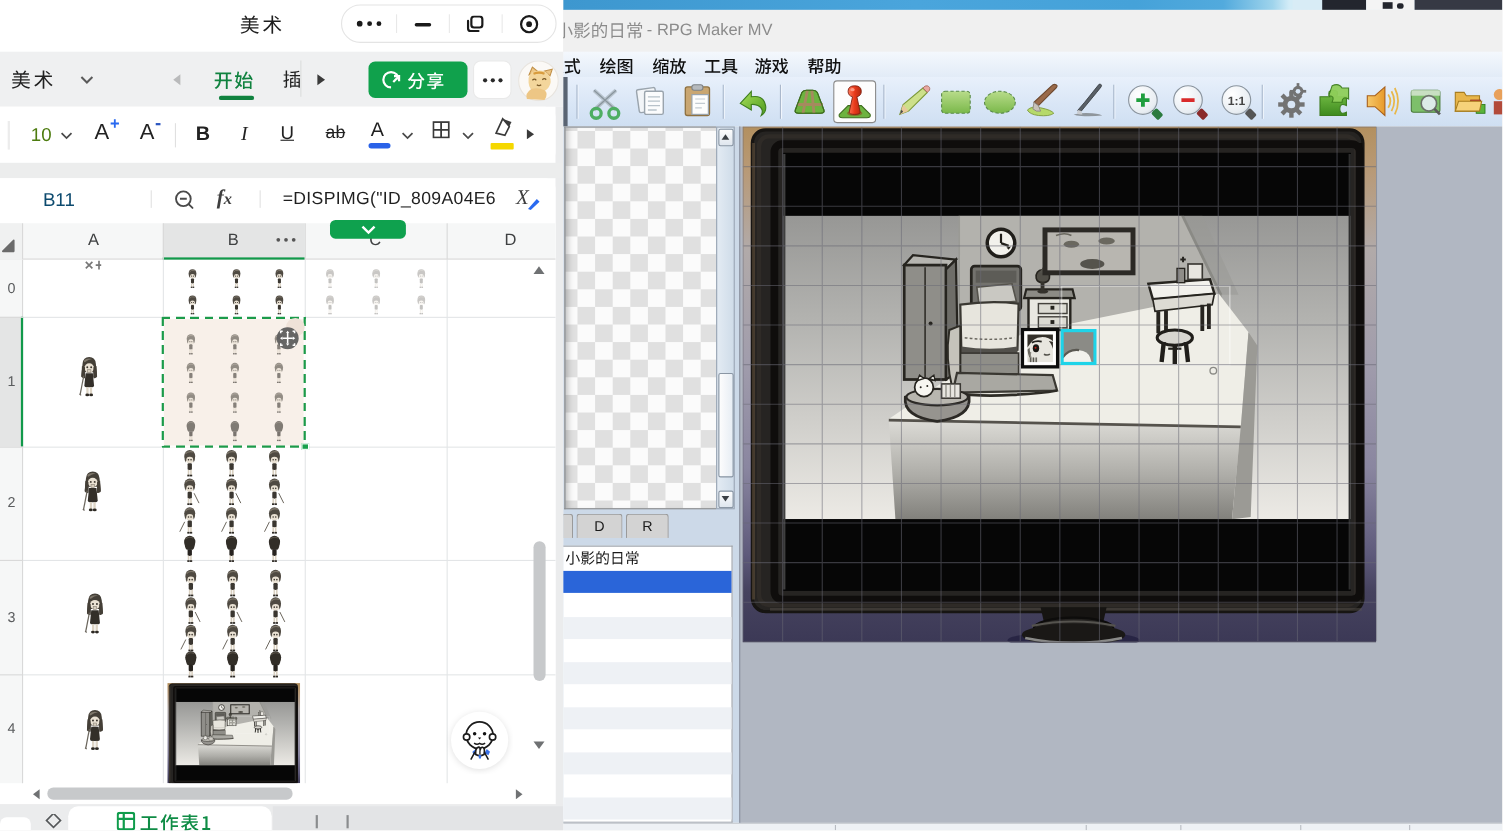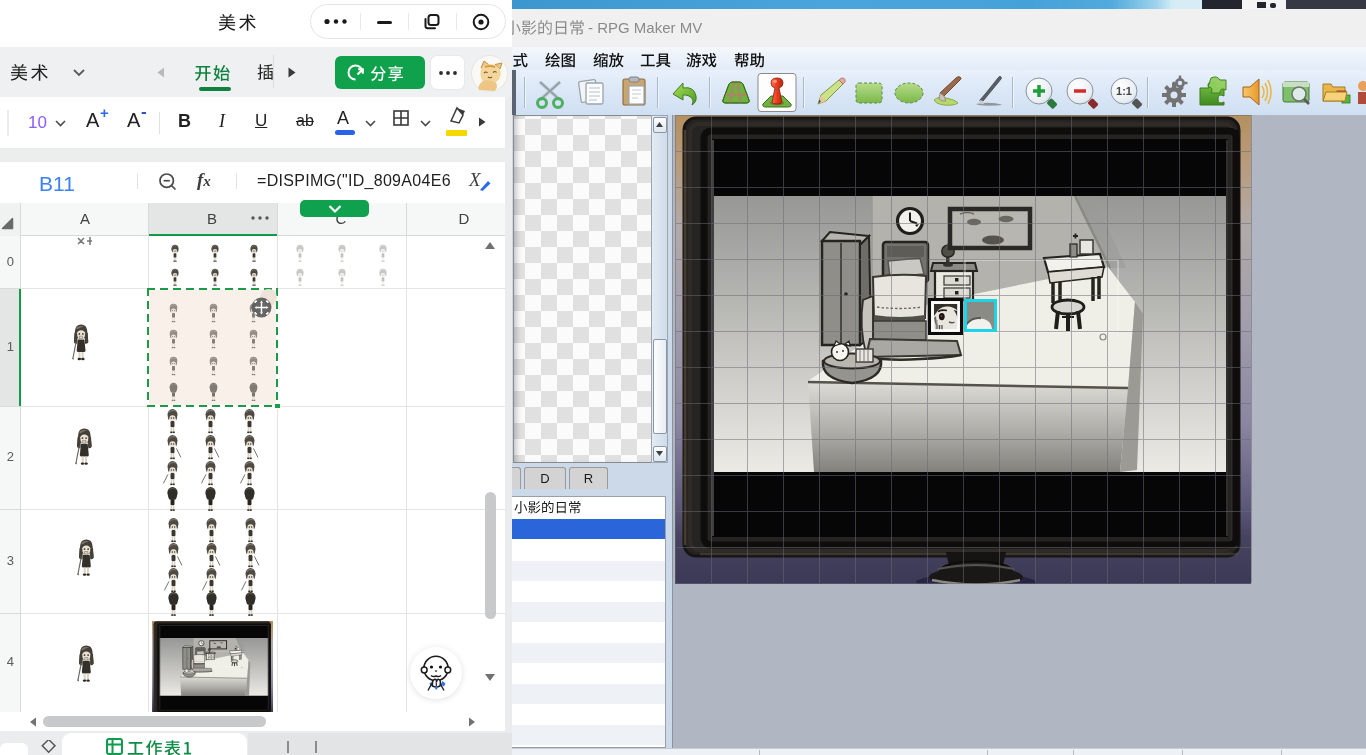--- a/index.html
+++ b/index.html
@@ -194,21 +194,21 @@
         <path d="M9.5 20 Q8.5 11 16 9.5 Q25 8 28.5 14 Q31 19 28 24 Q24 30 16.5 29 Q10 27.5 9.5 20Z" fill="#f3d69c"></path>
         <path d="M12 26 Q6 30 8 35 L24 36 Q28 30 24 27 Q18 24 12 26Z" fill="#edc685"></path>
         <path d="M13 18 Q15 16 16.5 18 M22 17.5 Q24 15.5 25.5 17.5" stroke="#7a5a28" stroke-width="1.2" fill="none"></path>
         <path d="M17 22 Q19 23.5 21 22" stroke="#7a5a28" stroke-width="1.1" fill="none"></path>
         <path d="M14 12 Q19 10 24 12" stroke="#d89c3e" stroke-width="2" fill="none"></path>
       </svg>
       <div class="abs" style="left:505px;top:97px;width:7px;height:658px;background:#ebeced"></div>
       <div class="abs" style="left:0;top:97px;width:505px;height:51px;background:#fff;border-radius:0 9px 9px 0"></div>
       <div class="abs" style="left:0;top:148px;width:512px;height:14px;background:#eceded"></div>
       <div class="abs" style="left:7px;top:110px;width:2px;height:26px;background:#ececec"></div>
-      <div class="abs" style="left:28px;top:113px;font-size:17px;color:#8b5cf6">10</div>
+      <div class="abs" style="left:28px;top:113px;font-size:17px;color:#4d7c0f">10</div>
       <svg class="abs" style="left:54px;top:119px" width="13" height="9" viewBox="0 0 13 9">
         <path d="M2 2 L6.5 6.5 L11 2" fill="none" stroke="#4a4a4a" stroke-width="1.6"></path>
       </svg>
       <div class="abs" style="left:86px;top:109px;font-size:20px;color:#222">A</div>
       <div class="abs" style="left:100px;top:104px;font-size:15px;color:#2a6af0;font-weight:bold">+</div>
       <div class="abs" style="left:127px;top:109px;font-size:20px;color:#222">A</div>
       <div class="abs" style="left:141px;top:102px;font-size:17px;color:#2a55c0;font-weight:bold">-</div>
       <div class="abs" style="left:159px;top:112px;width:1px;height:22px;background:#e0e0e0"></div>
       <div class="abs" style="left:178px;top:111px;font-size:18px;color:#222;font-weight:bold">B</div>
       <div class="abs" style="left:219px;top:111px;font-size:18px;color:#222;font-style:italic;font-family:'Liberation Serif',serif">I</div>
@@ -228,21 +228,21 @@
       </svg>
       <svg class="abs" style="left:447px;top:105px" width="20" height="32" viewBox="0 0 20 32">
         <path d="M4 16 L10 3 L16 10 L12 18 Z" fill="#fff" stroke="#3a3a3a" stroke-width="1.5"></path>
         <path d="M10 3 L16 10 L18 6 Z" fill="#3a3a3a"></path>
       </svg>
       <div class="abs" style="left:446px;top:130px;width:21px;height:6px;background:#f5d800;border-radius:1px"></div>
       <svg class="abs" style="left:477px;top:116px" width="11" height="12" viewBox="0 0 11 12">
         <path d="M2 1.5 L8.5 6 L2 10.5 Z" fill="#3a3a3a"></path>
       </svg>
       <div class="abs" style="left:0;top:162px;width:505px;height:593px;background:#fff;border-radius:0 9px 0 0"></div>
-      <div class="abs" style="left:39px;top:172px;font-size:21px;color:#3b82f6">B11</div>
+      <div class="abs" style="left:39px;top:172px;font-size:17px;color:#0c4a6e">B11</div>
       <div class="abs" style="left:137px;top:173px;width:1px;height:16px;background:#e2e2e2"></div>
       <svg class="abs" style="left:158px;top:172px" width="19" height="19" viewBox="0 0 19 19">
         <circle cx="8.7" cy="8.7" r="6.7" fill="none" stroke="#4a4a4a" stroke-width="1.7"></circle>
         <path d="M5.6 8.7 H11.8" stroke="#4a4a4a" stroke-width="1.7"></path>
         <path d="M13.5 13.5 L17 17" stroke="#4a4a4a" stroke-width="1.7" stroke-linecap="round"></path>
       </svg>
       <div class="abs" style="left:197px;top:169px;font-size:19px;color:#3f3f3f;font-style:italic;font-family:'Liberation Serif',serif;font-weight:bold">f<span style="font-size:15px">x</span></div>
       <div class="abs" style="left:236px;top:173px;width:1px;height:16px;background:#e2e2e2"></div>
       <div class="abs" style="left:257px;top:172px;font-size:16px;color:#1f1f1f;letter-spacing:0.3px">=DISPIMG("ID_809A04E6</div>
       <div class="abs" style="left:469px;top:169px;font-size:19px;color:#3f3f3f;font-style:italic;font-family:'Liberation Serif',serif">X</div>

